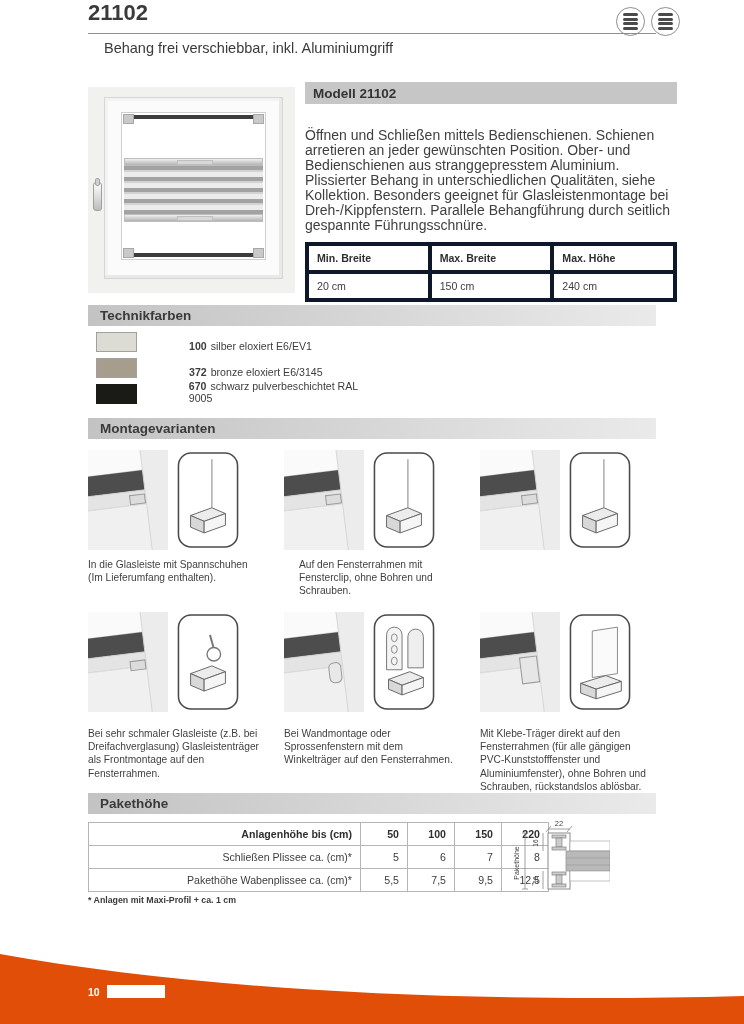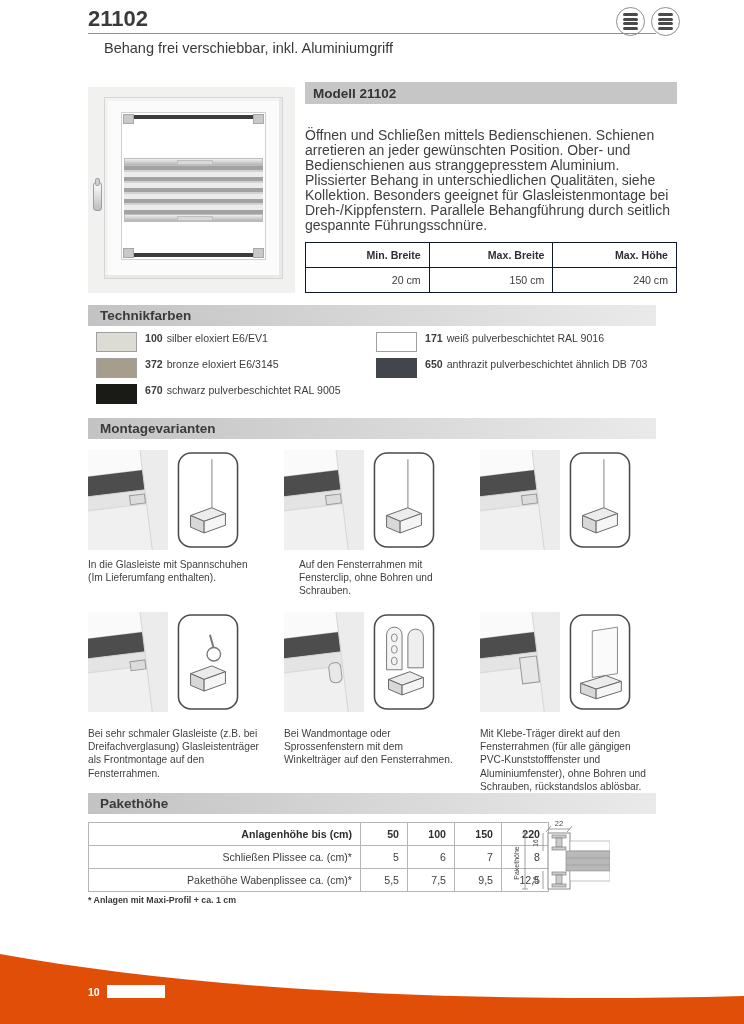--- a/index.html
+++ b/index.html
@@ -1,20 +1,20 @@
 <!DOCTYPE html>
 <html><head>
 <meta charset="utf-8">
 <style>
   html,body{margin:0;padding:0;background:#ffffff;}
   .page{position:relative;width:744px;height:1024px;background:#ffffff;overflow:hidden;
         font-family:"Liberation Sans",sans-serif;color:#3d3d3d;}
 
   
-  .page-title{position:absolute;left:88px;top:6px;font-size:22px;font-weight:bold;color:#3a3a3a;}
+  .page-title{position:absolute;left:88px;top:0;font-size:22px;font-weight:bold;color:#3a3a3a;}
   .title-rule{position:absolute;left:88px;top:33px;width:568px;border-top:1px solid #8f8f8f;}
   .subtitle{position:absolute;left:88px;top:40px;font-size:14.5px;color:#3a3a3a;margin-left:16px;}
   .header-icons{position:absolute;top:7px;left:616px;display:flex;gap:6px;}
   .circle-icon{width:27px;height:27px;border:1.5px solid #8e8e8e;border-radius:50%;
                display:flex;flex-direction:column;justify-content:center;align-items:center;gap:1.5px;background:#fff;}
   .circle-icon .bar{width:15px;height:3px;background:#4a4a4a;border-radius:1.5px;}
 
   
   .product-figure{position:absolute;left:88px;top:87px;width:207px;height:206px;background:#f1f1ef;}
   .win-frame{position:absolute;left:16px;top:10px;right:12px;bottom:14px;background:#fbfbfb;
@@ -31,34 +31,34 @@
       background:repeating-linear-gradient(to bottom,#a2a2a2 0 4px,#d2d2d2 4px 6px,#ececec 6px 11px);}
   .handle{position:absolute;left:5px;top:46%;width:7px;height:27px;background:linear-gradient(#fdfdfd,#bdbdbd);
           border:1px solid #9f9f9f;border-radius:3px;}
   .handle:before{content:"";position:absolute;left:1px;top:-5px;width:3px;height:6px;background:#cfcfcf;border:1px solid #a5a5a5;border-radius:2px;}
 
   
   .model-col{position:absolute;left:305px;top:82px;width:372px;}
   .model-heading{background:#c6c6c6;font-size:13.5px;font-weight:bold;color:#343434;padding:4px 8px 3px 8px;}
   .model-desc{margin-top:24px;font-size:14px;line-height:15px;color:#3f3f3f;}
   table.dims{border-collapse:collapse;table-layout:fixed;width:372px;margin-top:9px;}
-  table.dims th,table.dims td{border:1px solid #0f172a;font-size:10.6px;text-align:right;
+  table.dims th,table.dims td{border:4px solid #0f172a;font-size:10.6px;text-align:left;
        padding:6px 8px;height:12px;}
   table.dims th{font-weight:bold;color:#2f2f2f;}
 
   
   .section-bar{position:absolute;left:88px;width:568px;height:21px;
       background:linear-gradient(to right,#c3c3c3,#eaeaea);
       font-size:13.5px;font-weight:bold;color:#3a3a3a;padding-left:12px;line-height:21px;box-sizing:border-box;}
   .bar-technik{top:305px;} .bar-montage{top:418px;} .bar-paket{top:793px;}
 
   
   .swatches{position:absolute;left:96px;top:332px;width:560px;display:flex;}
   .swatch-col{width:287px;display:flex;flex-direction:column;gap:6px;}
-  .swatch-row{display:flex;align-items:flex-start;height:20px;}
+  .swatch-row{display:flex;align-items:flex-end;height:20px;gap:44px;}
   .swatch{width:41px;height:20px;border:1px solid #a0a0a0;box-sizing:border-box;margin-right:8px;}
   .sw-100{background:#dcdcd4;} .sw-372{background:#a79d8c;} .sw-670{background:#1a1a17;border-color:#1a1a17;}
   .sw-171{background:#ffffff;} .sw-650{background:#42454b;border-color:#42454b;}
   .swatch-text{font-size:10.6px;color:#3d3d3d;}
   .swatch-text b{font-weight:bold;margin-right:4px;}
 
   
   .variant-imgs{position:absolute;left:88px;width:568px;display:grid;grid-template-columns:176px 176px 176px;column-gap:20px;}
   .imgs-row1{top:450px;} .imgs-row2{top:612px;}
   .variant-cell{display:flex;gap:9px;}
@@ -154,30 +154,20 @@
         <div class="swatch sw-100"></div>
         <div class="swatch-text"><b>100</b><span>silber eloxiert E6/EV1</span></div>
       </div>
       <div class="swatch-row">
         <div class="swatch sw-372"></div>
         <div class="swatch-text"><b>372</b><span>bronze eloxiert E6/3145</span></div>
       </div>
       <div class="swatch-row">
         <div class="swatch sw-670"></div>
         <div class="swatch-text"><b>670</b><span>schwarz pulverbeschichtet RAL 9005</span></div>
-      </div>
-    </div>
-    <div class="swatch-col">
-      <div class="swatch-row">
-        <div class="swatch sw-171"></div>
-        <div class="swatch-text"><b>171</b><span>weiß pulverbeschichtet RAL 9016</span></div>
-      </div>
-      <div class="swatch-row">
-        <div class="swatch sw-650"></div>
-        <div class="swatch-text"><b>650</b><span>anthrazit pulverbeschichtet ähnlich DB 703</span></div>
       </div>
     </div>
   </div>
 
   <div class="section-bar bar-montage">Montagevarianten</div>
 
   <div class="variant-imgs imgs-row1">
 
     <div class="variant-cell">
       <svg width="80" height="100" viewBox="0 0 80 100">

